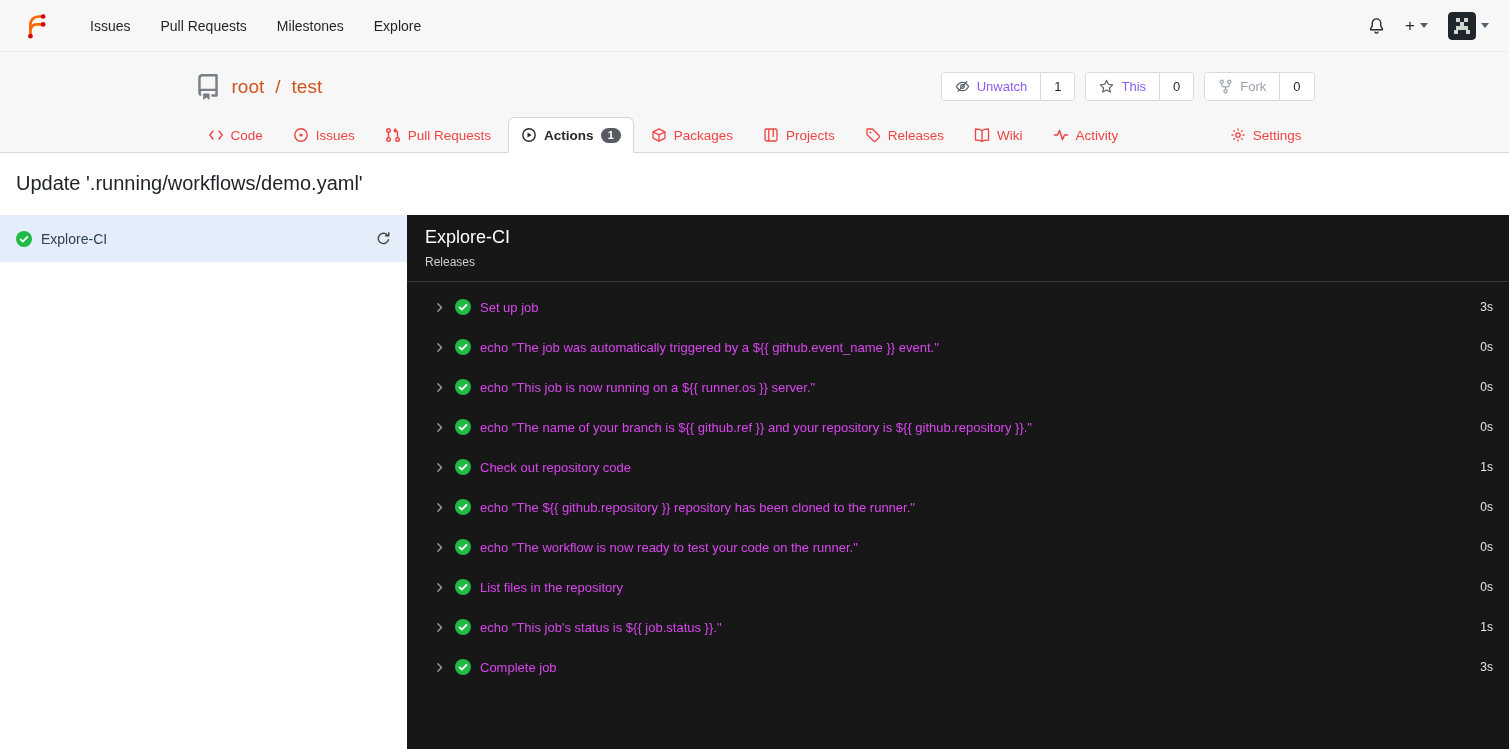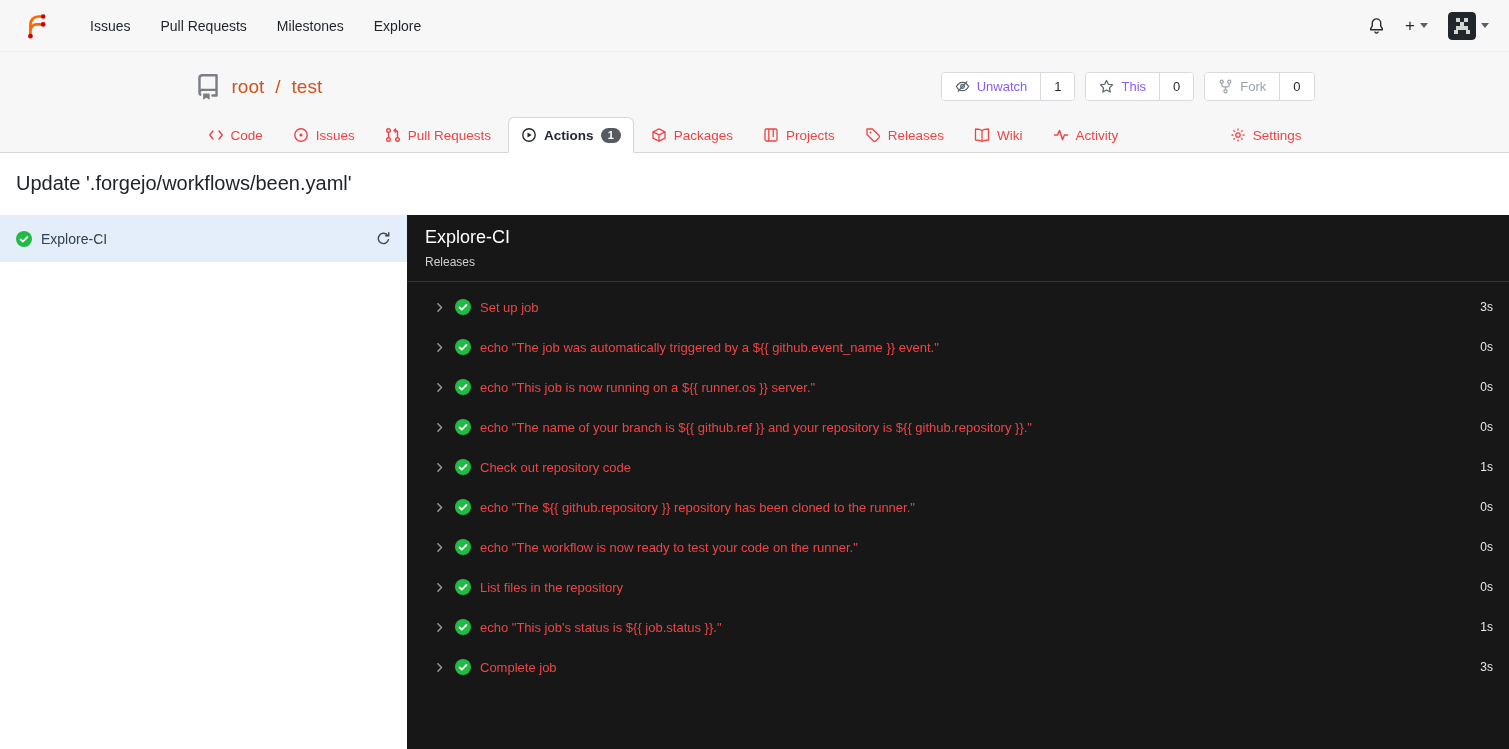--- a/index.html
+++ b/index.html
@@ -54,21 +54,21 @@
   .job-label{flex:1;font-size:14px;font-weight:500;color:var(--selected-text,#2f4154)}
   .refresh-btn{display:flex;align-items:center;cursor:pointer;color:#444}
 
   .log-panel{flex:1;background:var(--panel-bg,#171717);display:flex;flex-direction:column;min-width:0}
   .log-header{padding:12px 18px 12px;border-bottom:1px solid var(--panel-border,#3a3a3a)}
   .log-title{font-size:18px;font-weight:500;color:#fff;margin-bottom:7px}
   .log-status{font-size:12px;color:#cfcfcf}
   .steps{padding:5px 0}
   .step{display:flex;align-items:center;gap:9px;height:40px;padding:0 16px 0 26px;cursor:pointer}
   .step .chev{color:#9a9a9a}
-  .step-label{flex:1;font-size:13px;color:#ef4444;white-space:nowrap;overflow:hidden;text-overflow:ellipsis}
+  .step-label{flex:1;font-size:13px;color:#d946ef;white-space:nowrap;overflow:hidden;text-overflow:ellipsis}
   .step-duration{font-size:12px;color:#eaeaea;margin-left:13px}
   .okc{fill:var(--success,#21ba45)}
 </style>
 </head>
 <body>
 
 <header class="navbar">
   <div class="nav-left">
     <a class="logo">
       <svg width="27" height="27" viewBox="0 0 24 24">
@@ -234,21 +234,21 @@
           <circle cx="8" cy="8" r="2.2"></circle>
           <path d="M8 1.5v2M8 12.5v2M1.5 8h2M12.5 8h2M3.4 3.4l1.4 1.4M11.2 11.2l1.4 1.4M12.6 3.4l-1.4 1.4M4.8 11.2l-1.4 1.4"></path>
         </svg>
         <span>Settings</span>
       </a>
     </div>
   </div>
 </div>
 
 <main>
-  <h1 class="run-title">Update '.forgejo/workflows/been.yaml'</h1>
+  <h1 class="run-title">Update '.running/workflows/demo.yaml'</h1>
   <div class="run-body">
     <aside class="job-list">
       <div class="job-item">
         <svg width="16" height="16" viewBox="0 0 16 16">
           <circle class="okc" cx="8" cy="8" r="8"></circle>
           <path d="M4.6 8.4l2.2 2.2L11.4 6" stroke="#fff" stroke-width="1.8" fill="none" stroke-linecap="round" stroke-linejoin="round"></path>
         </svg>
         <span class="job-label">Explore-CI</span>
         <span class="refresh-btn">
           <svg width="15" height="15" viewBox="0 0 16 16" fill="none" stroke="currentColor" stroke-width="1.5" stroke-linecap="round">

